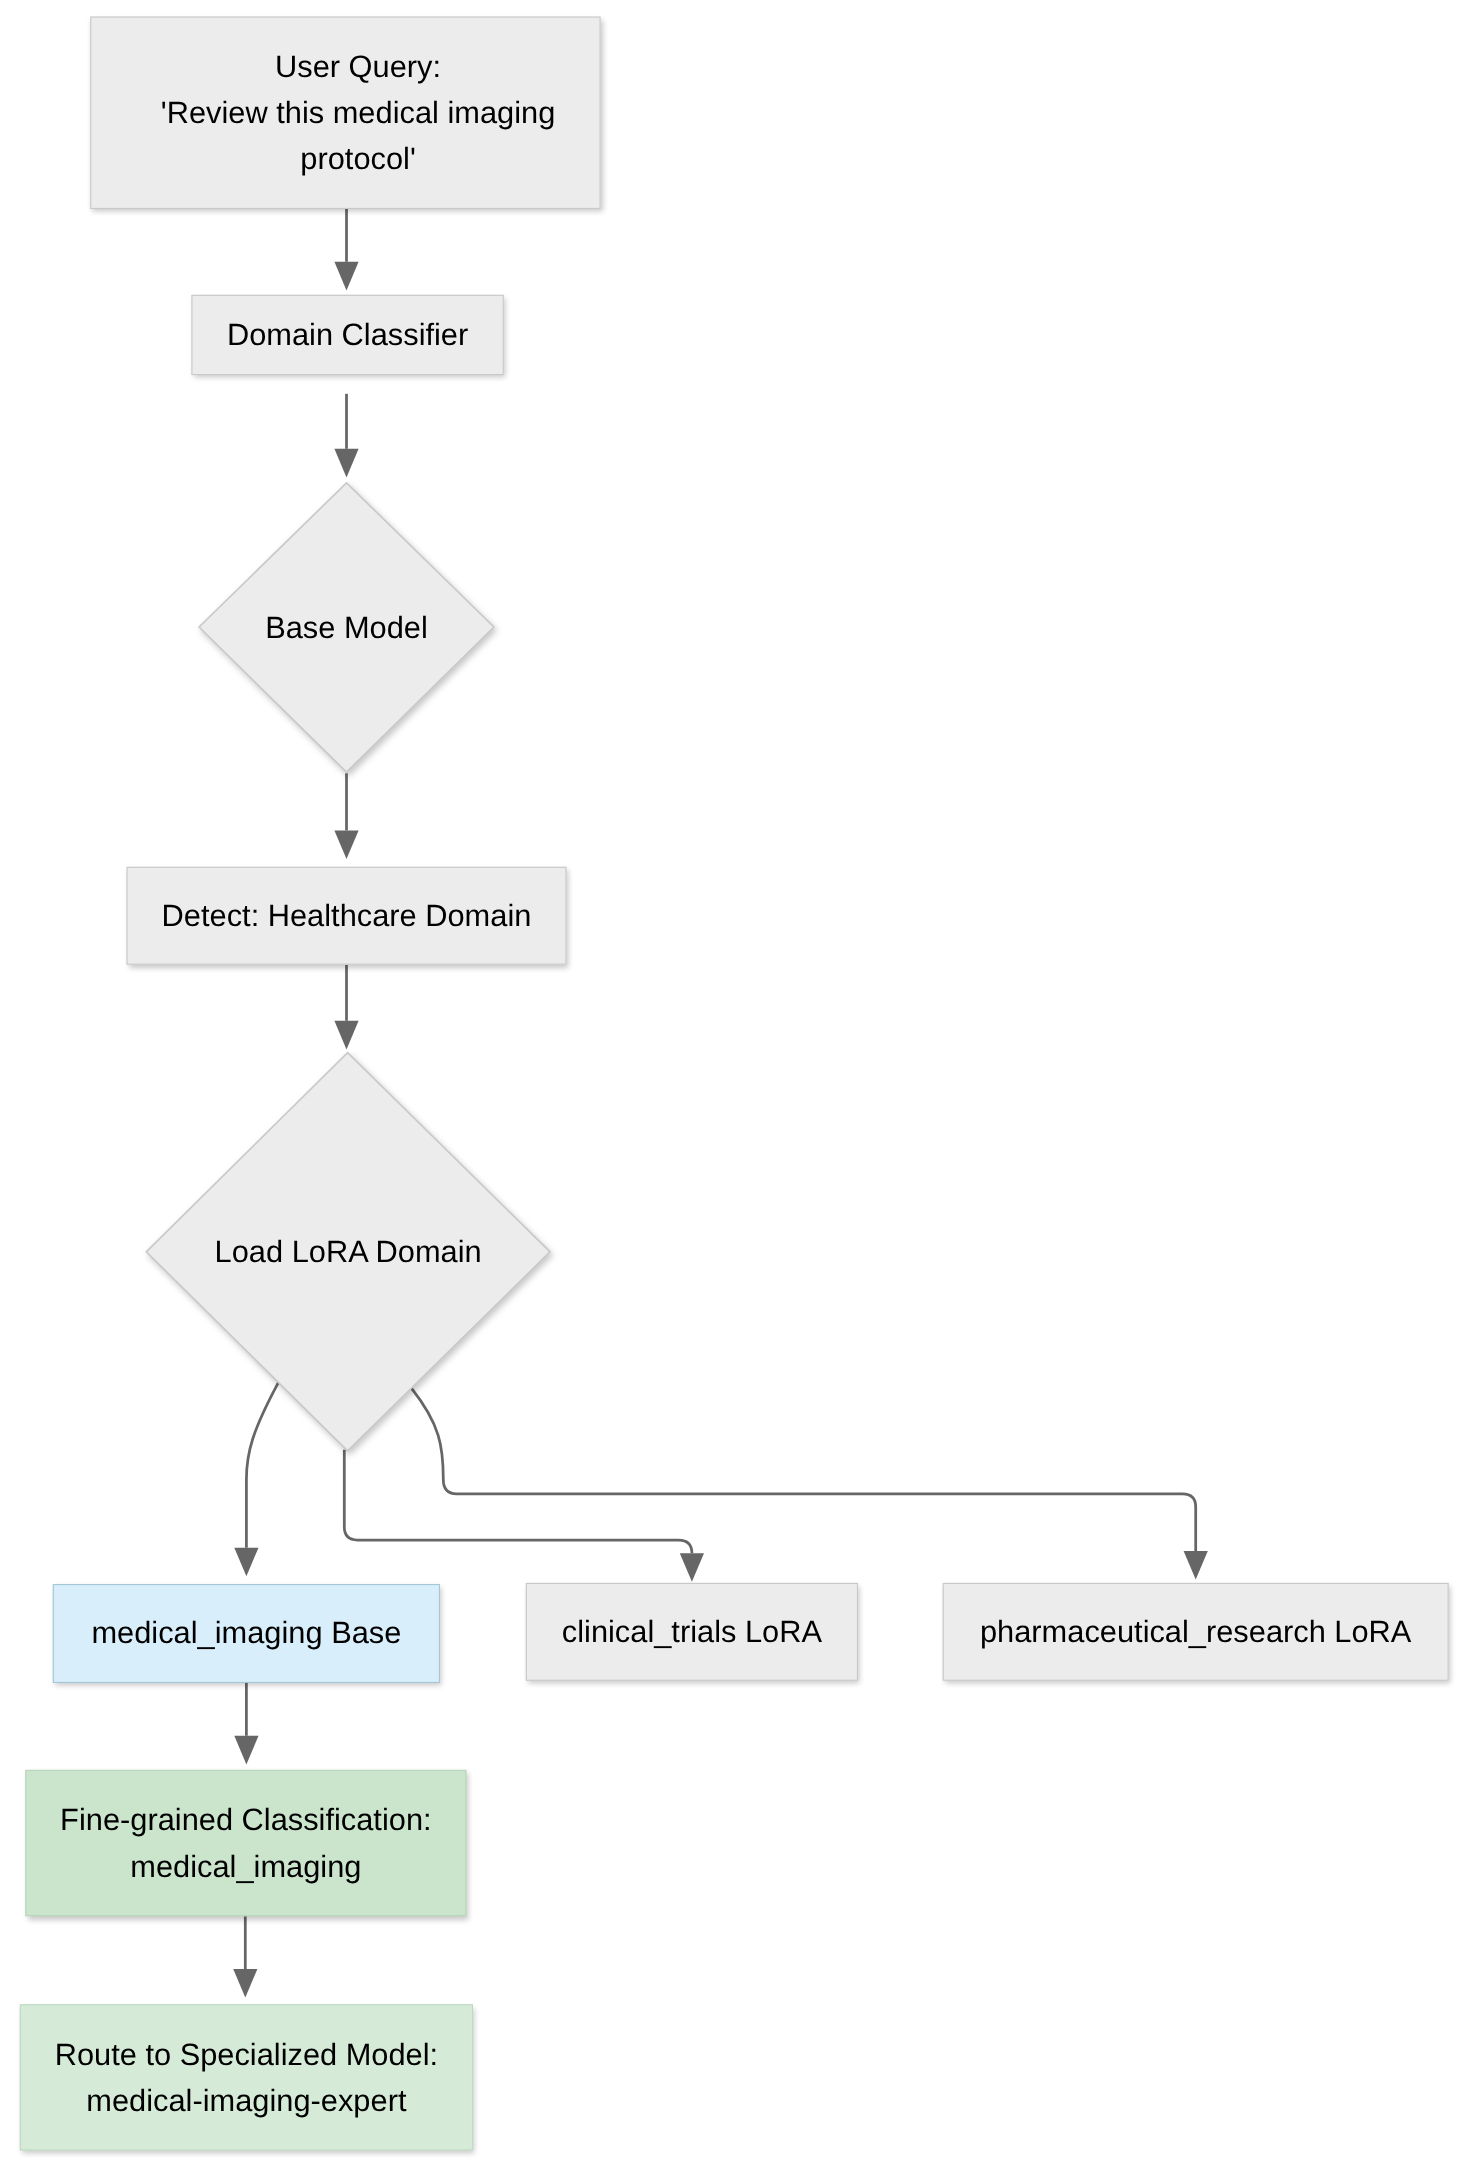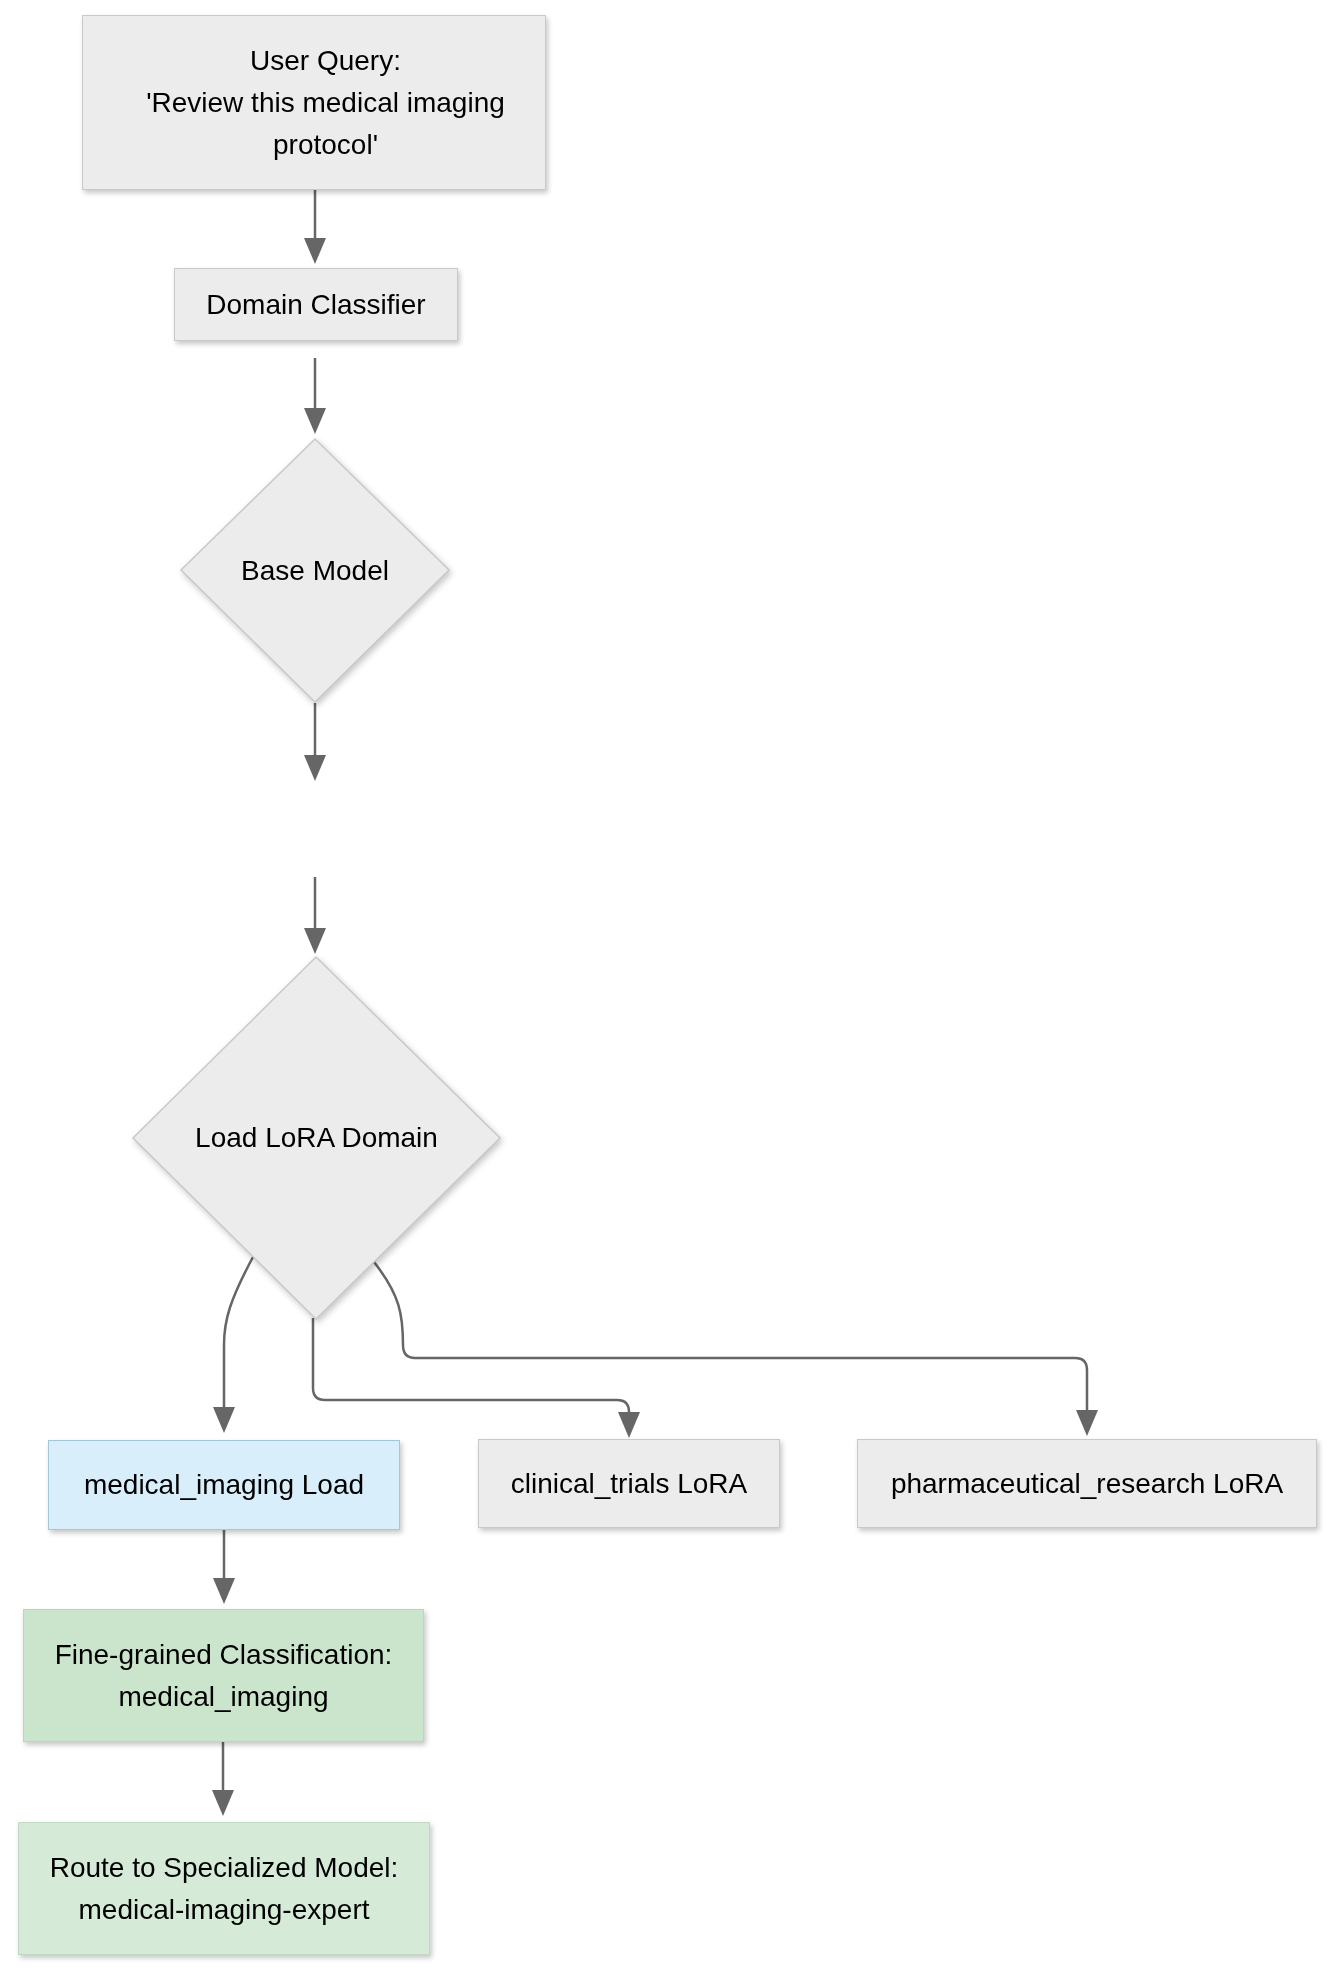--- a/index.html
+++ b/index.html
@@ -85,25 +85,28 @@
     <div class="line">'Review this medical imaging</div>
     <div class="line">protocol'</div>
   </div>
 
   <div class="node gray" style="left:174px;top:268px;width:284px;height:73px;">
     <div class="line">Domain Classifier</div>
   </div>
 
   <div class="diamond-label" style="left:181px;top:439px;width:268px;height:263px;">Base Model</div>
 
+  <div class="node gray" style="left:115px;top:788px;width:400px;height:89px;">
+    <div class="line">Detect: Healthcare Domain</div>
+  </div>
 
   <div class="diamond-label" style="left:133px;top:957px;width:367px;height:362px;">Load LoRA Domain</div>
 
   <div class="node blue" style="left:48px;top:1440px;width:352px;height:90px;">
-    <div class="line">medical_imaging Load</div>
+    <div class="line">medical_imaging Base</div>
   </div>
 
   <div class="node gray" style="left:478px;top:1439px;width:302px;height:89px;">
     <div class="line">clinical_trials LoRA</div>
   </div>
 
   <div class="node green" style="left:23px;top:1609px;width:401px;height:133px;">
     <div class="line">Fine-grained Classification:</div>
     <div class="line">medical_imaging</div>
   </div>

